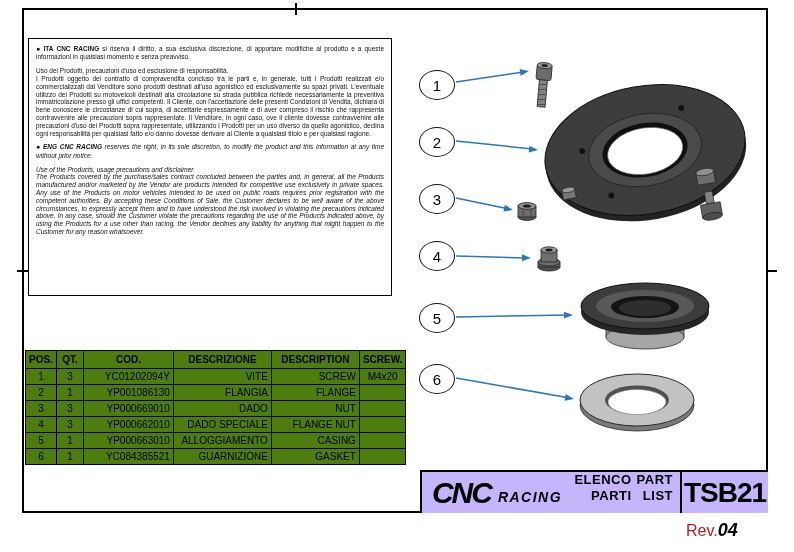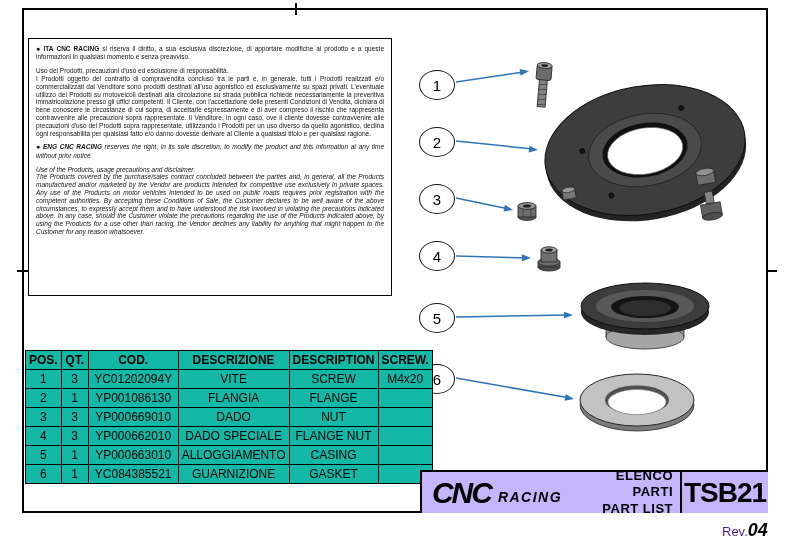--- a/index.html
+++ b/index.html
@@ -44,50 +44,50 @@
 
   
   .diagram { position:absolute; left:0; top:0; width:794px; height:552px; }
   .leader { stroke:var(--arrow-color); stroke-width:1.5; }
   .leader-head { fill:var(--arrow-color); }
 
   
   .parts-table {
     position:absolute; left:25px; top:350px;
     border-collapse:collapse; table-layout:fixed;
-    font-size:12px; color:#000; background:#14b8a6;
+    font-size:10px; color:#000; background:#4d7c0f;
   }
   .parts-table th, .parts-table td {
     border:1px solid #000; padding:2px 3px; height:15px;
     white-space:nowrap; overflow:hidden;
   }
   .parts-table th { font-weight:bold; text-align:center; height:18px; }
   .parts-table td.a-c { text-align:center; }
-  .parts-table td.a-l { text-align:center; }
+  .parts-table td.a-l { text-align:right; }
 
   
   .titleblock {
     position:absolute; left:420px; top:470px; width:348px; height:43px;
     border-top:2px solid #000; border-left:2px solid #000;
     display:flex; align-items:stretch; background:#c4b5fd;
   }
   .tb-logo { width:150px; display:flex; align-items:center; justify-content:center; }
   .logo-cnc { font-style:italic; font-weight:900; font-size:30px; letter-spacing:-2px; line-height:1; }
   .logo-racing { font-style:italic; font-weight:700; font-size:14px; letter-spacing:1.5px; margin-left:7px; padding-top:8px;text-align:center; }
   .tb-title {
-    flex:1; display:flex; flex-direction:column; justify-content:center;
+    flex:1; display:flex; flex-direction:row; justify-content:center;
     text-align:right; padding-right:7px;
     font-weight:bold; font-size:13px; letter-spacing:0.5px; line-height:1.25;
   }
   .tb-sep { width:2px; background:#000; }
   .tb-code { width:86px; display:flex; align-items:center; justify-content:center; font-weight:bold; font-size:28px; letter-spacing:-1px; }
 
   
   .rev { position:absolute; left:686px; top:520px; display:flex; align-items:baseline; }
-  .rev-label { font-size:13px; color:#4c1d95;margin-left:36px; }
+  .rev-label { font-size:16px; color:#b91c1c; }
   .rev-value { font-size:18px; font-weight:bold; font-style:italic; }
 </style>
 </head>
 <body>
 
 <div class="page">
 
   <div class="frame"></div>
   <div class="tick tick-top"></div>
   <div class="tick tick-left"></div>

